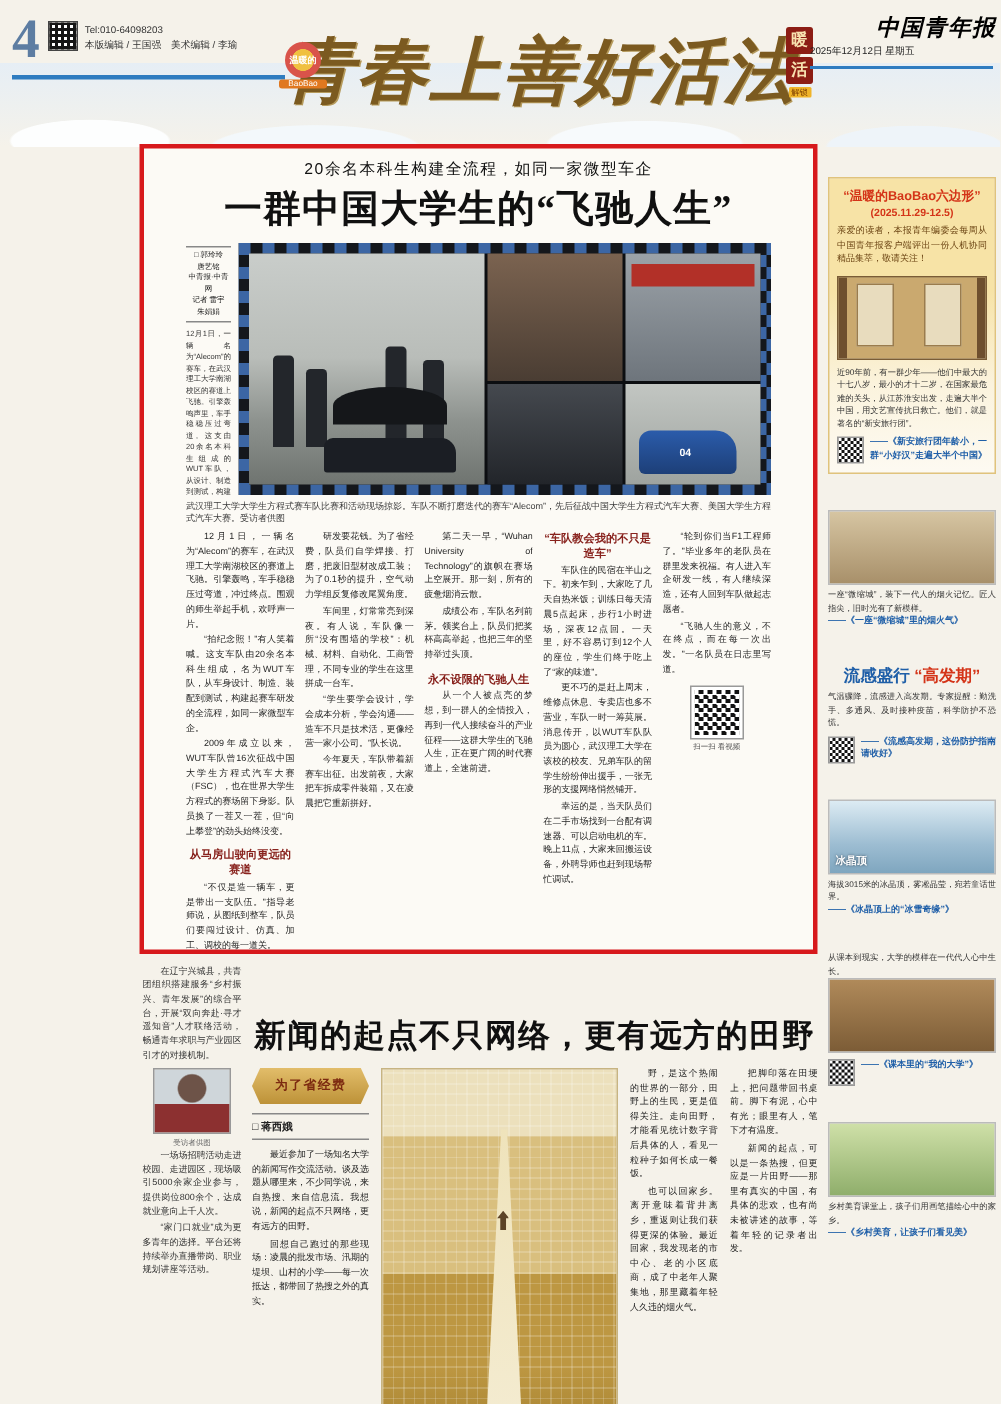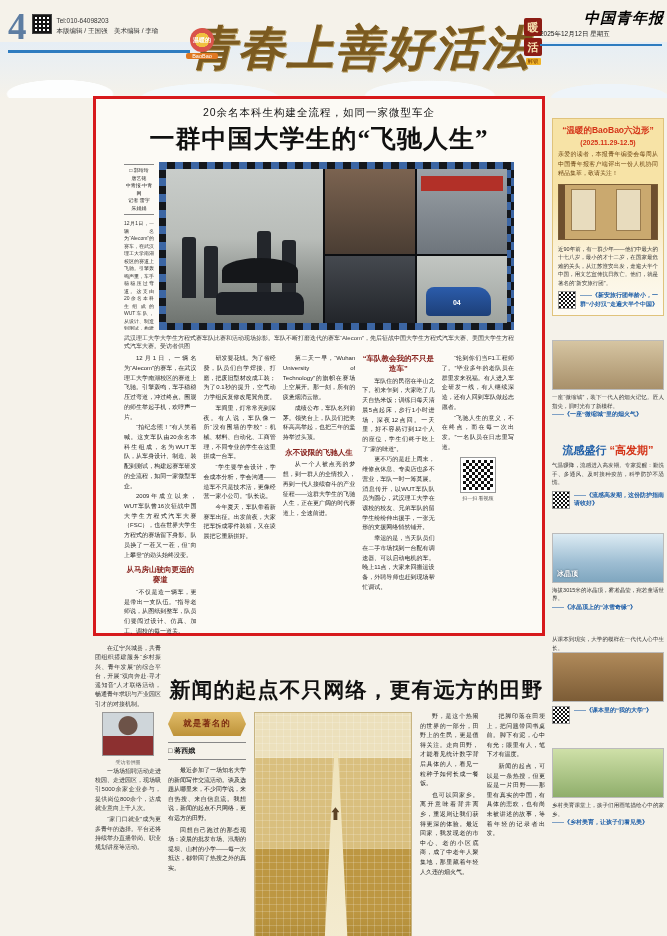--- a/index.html
+++ b/index.html
@@ -304,21 +304,21 @@
   <div class="portrait"></div>
   <div class="railcap">受访者供图</div>
   <p>一场场招聘活动走进校园、走进园区，现场吸引5000余家企业参与，提供岗位800余个，达成就业意向上千人次。</p>
   <p>“家门口就业”成为更多青年的选择。平台还将持续举办直播带岗、职业规划讲座等活动。</p>
 </div>
 
 <div class="barticle">
   <div class="bhead serif">新闻的起点不只网络，更有远方的田野</div>
   <div class="bcontent">
     <div class="bc1">
-      <div class="badge">就是著名的</div>
+      <div class="badge">为了省经费</div>
       <div class="bylrow">□ 蒋西娥</div>
       <p>最近参加了一场知名大学的新闻写作交流活动。谈及选题从哪里来，不少同学说，来自热搜、来自信息流。我想说，新闻的起点不只网络，更有远方的田野。</p>
       <p>回想自己跑过的那些现场：凌晨的批发市场、汛期的堤坝、山村的小学——每一次抵达，都带回了热搜之外的真实。</p>
     </div>
     <div class="bimg">
       <div class="road"></div>
       <div class="walker"></div>
       <div class="bimgcap">视觉中国供图</div>
     </div>
     <div class="bc3">

